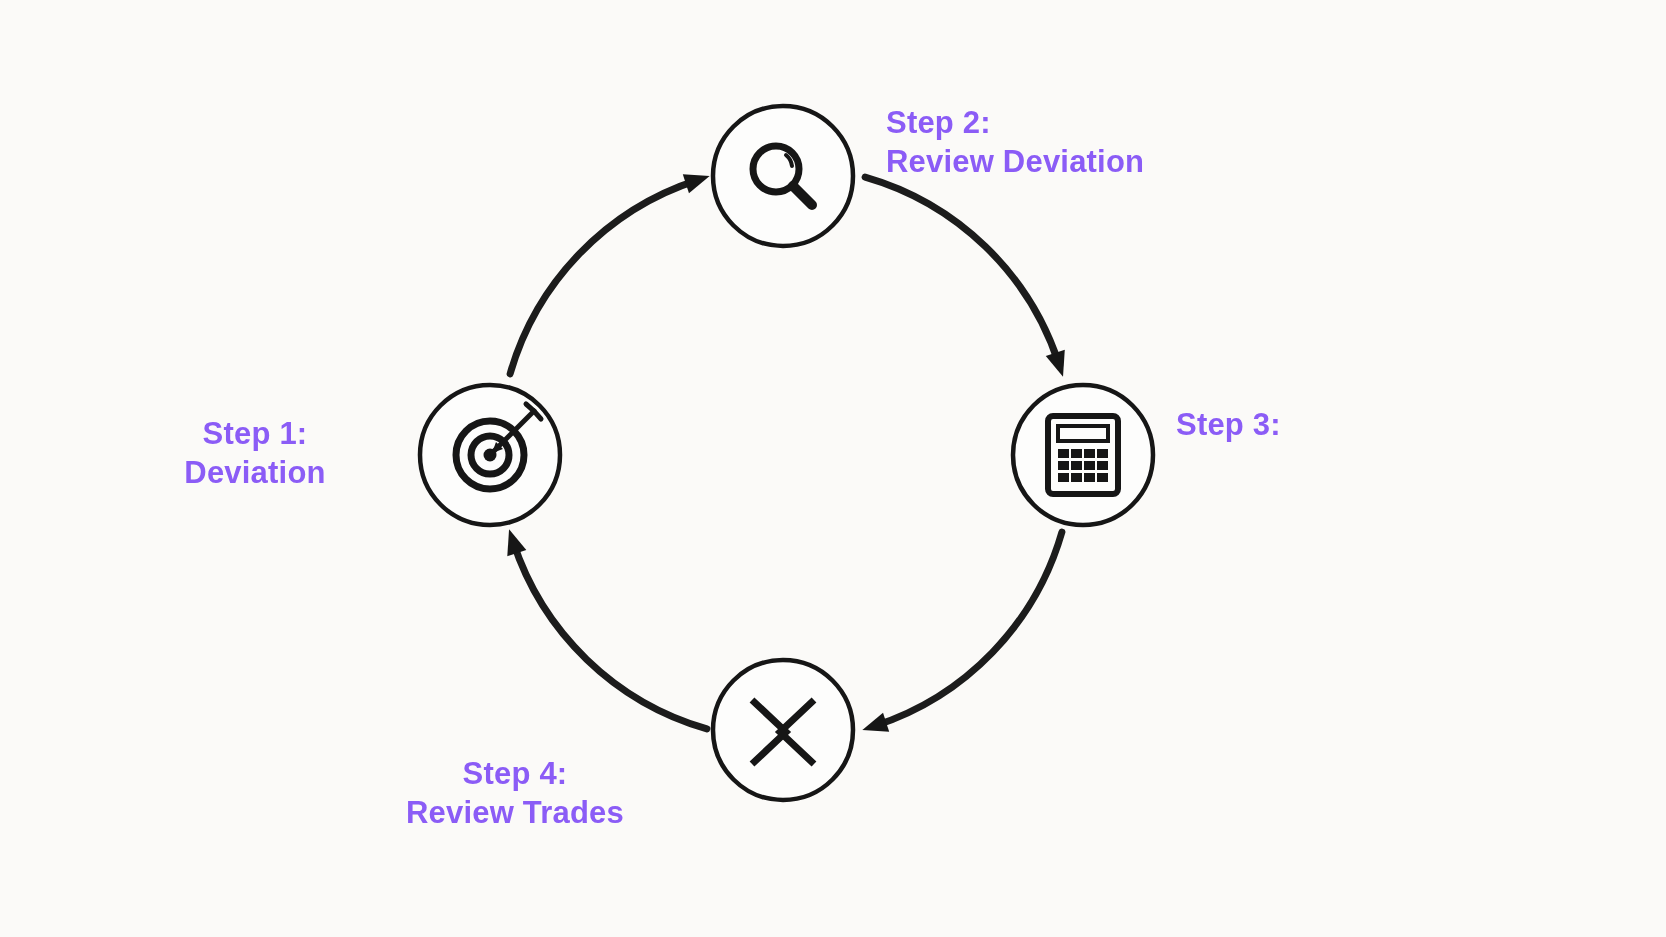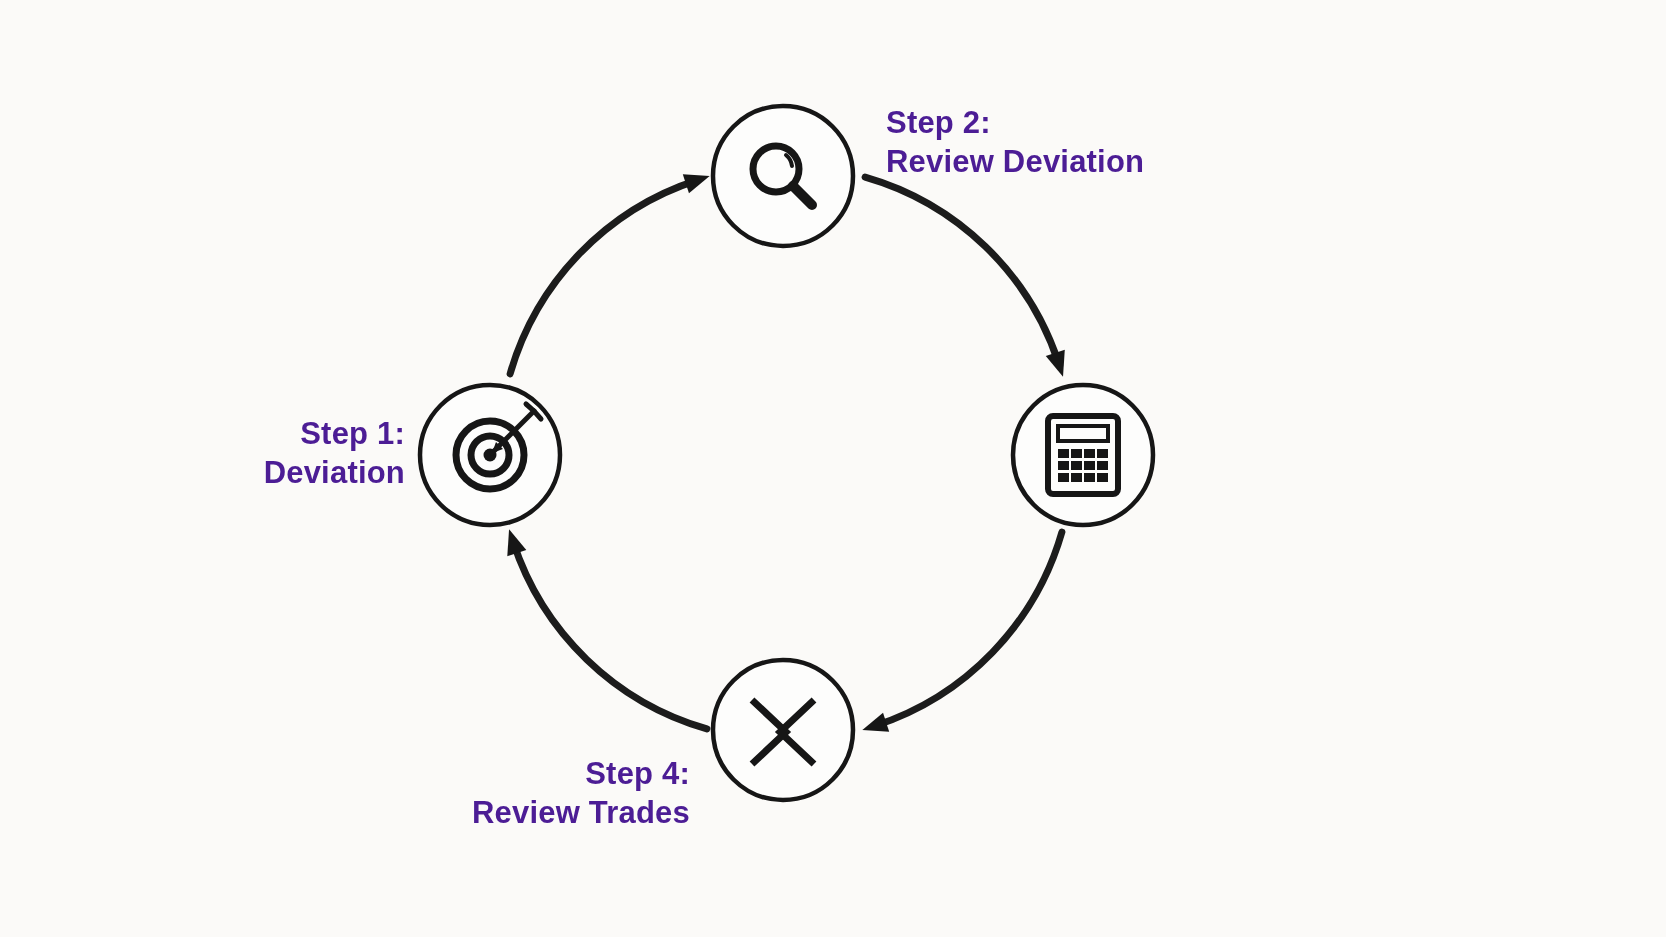--- a/index.html
+++ b/index.html
@@ -15,28 +15,28 @@
     background: #fbfaf8;
     overflow: hidden;
   }
   .diagram-svg {
     position: absolute;
     top: 0;
     left: 0;
   }
   .step-label {
     position: absolute;
-    color: #4c1d95;
+    color: #8b5cf6;
     font-size: 31px;
     font-weight: 700;
     line-height: 39px;
     letter-spacing: 0.2px;
     white-space: nowrap;
   }
-  .step-label.align-right { text-align: right; }
+  .step-label.align-right { text-align: center; }
   .step-label.align-left  { text-align: left; }
   .label-step1 { top: 414px; left: 105px;  width: 300px; }
   .label-step2 { top: 103px; left: 886px;  width: 420px; }
   .label-step3 { top: 405px; left: 1176px; width: 440px; }
   .label-step4 { top: 726px; left: 340px;  width: 350px; margin-top: 28px; }
 </style>
 </head>
 <body>
 
 <div class="canvas">
@@ -106,20 +106,21 @@
     <div>Step 1:</div>
     <div>Deviation</div>
   </div>
 
   <div class="step-label align-left label-step2">
     <div>Step 2:</div>
     <div>Review Deviation</div>
   </div>
 
   <div class="step-label align-left label-step3">
+    <div>Step 3:</div>
   </div>
 
   <div class="step-label align-right label-step4">
     <div>Step 4:</div>
     <div>Review Trades</div>
   </div>
 
 </div>
 
 </body></html>

